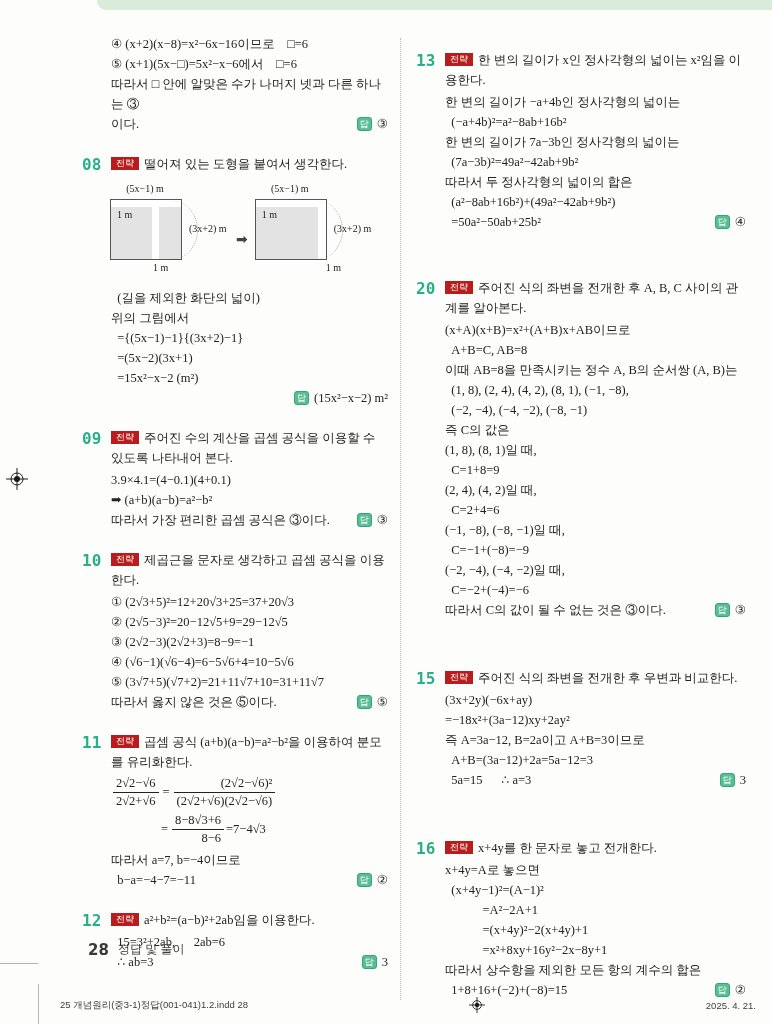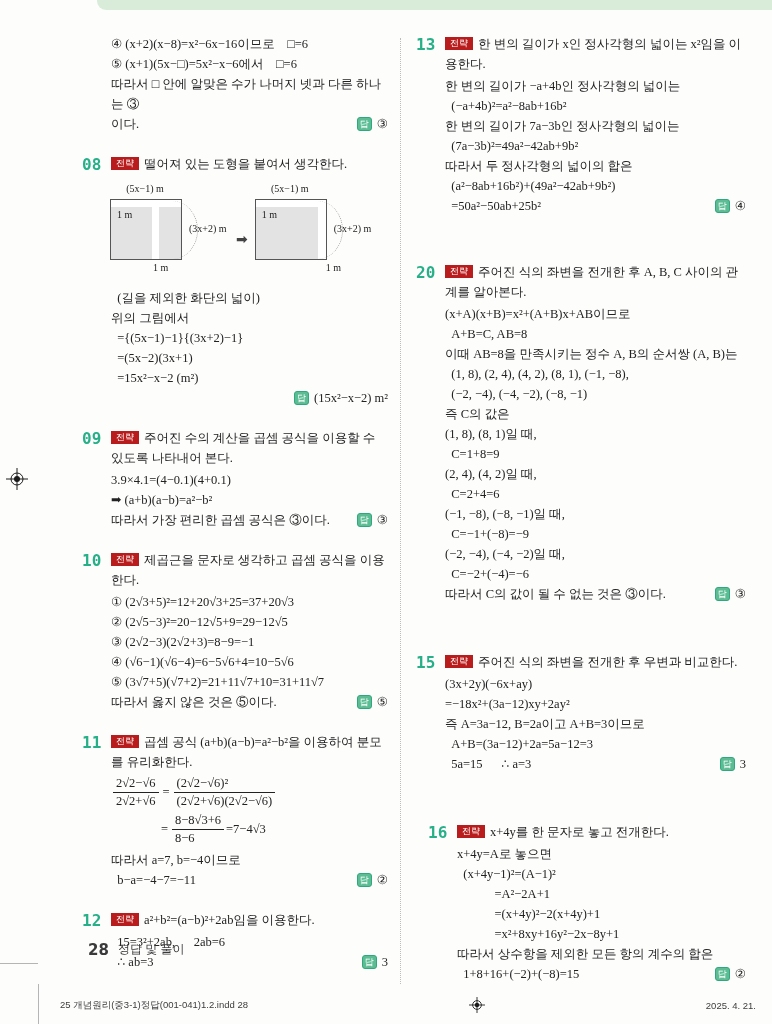--- a/index.html
+++ b/index.html
@@ -38,21 +38,21 @@
   .badge-answer{
     display:inline-block;background:#5cbd94;border:1px solid #2fa87f;color:#fff;
     font-family:"Liberation Sans","DejaVu Sans",sans-serif;
     font-size:9px;line-height:12px;padding:0 2px;border-radius:3px;
     margin-right:5px;align-self:center;flex:none;
   }
 
   
   .fracline{display:flex;align-items:center;margin:4px 0;}
   .fracline.ind2{padding-left:48px;}
-  .frac{display:inline-flex;flex-direction:column;text-align:left;margin:0 2px;}
+  .frac{display:inline-flex;flex-direction:column;text-align:right;margin:0 2px;}
   .frac .num{padding:0 3px 1px;border-bottom:1px solid #222;}
   .frac .den{padding:1px 3px 0;}
   .feq{margin:0 2px;}
 
   
   .fig-row{display:flex;align-items:center;margin:8px 0 6px -6px;}
   .figwrap{position:relative;width:131px;height:100px;font-size:10px;flex:none;}
   .fig-top-label{position:absolute;top:1px;left:0;width:80px;text-align:center;}
   .figbox{position:absolute;left:5px;top:17px;width:72px;height:61px;border:1.4px solid #555;background:#fff;box-sizing:border-box;}
   .gray{position:absolute;background:#e3e3e3;}
@@ -241,21 +241,21 @@
         <span class="aval">3</span>
       </div>
     </section>
 
   </div>
 
   <div class="divider"></div>
 
   <div class="col-right">
 
-    <section class="problem" style="margin-top:0;">
+    <section class="problem" style="margin-top:16px;">
       <span class="pnum">13</span>
       <p class="strategy"><span class="badge-strategy">전략</span><span>한 변의 길이가 x인 정사각형의 넓이는 x²임을 이용한다.</span></p>
       <div class="lines">
 
       <div class="line">한 변의 길이가 −a+4b인 정사각형의 넓이는</div>
           <div class="line">  (−a+4b)²=a²−8ab+16b²</div>
           <div class="line">한 변의 길이가 7a−3b인 정사각형의 넓이는</div>
           <div class="line">  (7a−3b)²=49a²−42ab+9b²</div>
           <div class="line">따라서 두 정사각형의 넓이의 합은</div>
           <div class="line">  (a²−8ab+16b²)+(49a²−42ab+9b²)</div>
@@ -307,21 +307,21 @@
           <div class="line">  A+B=(3a−12)+2a=5a−12=3</div>
         </div>
       <div class="ansline">
         <span class="atext">  5a=15      ∴ a=3</span>
         <span class="fill"></span>
         <span class="badge-answer">답</span>
         <span class="aval">3</span>
       </div>
     </section>
 
-    <section class="problem" style="margin-top:48px;margin-left:12px;">
+    <section class="problem" style="margin-top:48px;">
       <span class="pnum">16</span>
       <p class="strategy"><span class="badge-strategy">전략</span><span>x+4y를 한 문자로 놓고 전개한다.</span></p>
       <div class="lines">
 
       <div class="line">x+4y=A로 놓으면</div>
           <div class="line">  (x+4y−1)²=(A−1)²</div>
           <div class="line">            =A²−2A+1</div>
           <div class="line">            =(x+4y)²−2(x+4y)+1</div>
           <div class="line">            =x²+8xy+16y²−2x−8y+1</div>
           <div class="line">따라서 상수항을 제외한 모든 항의 계수의 합은</div>

